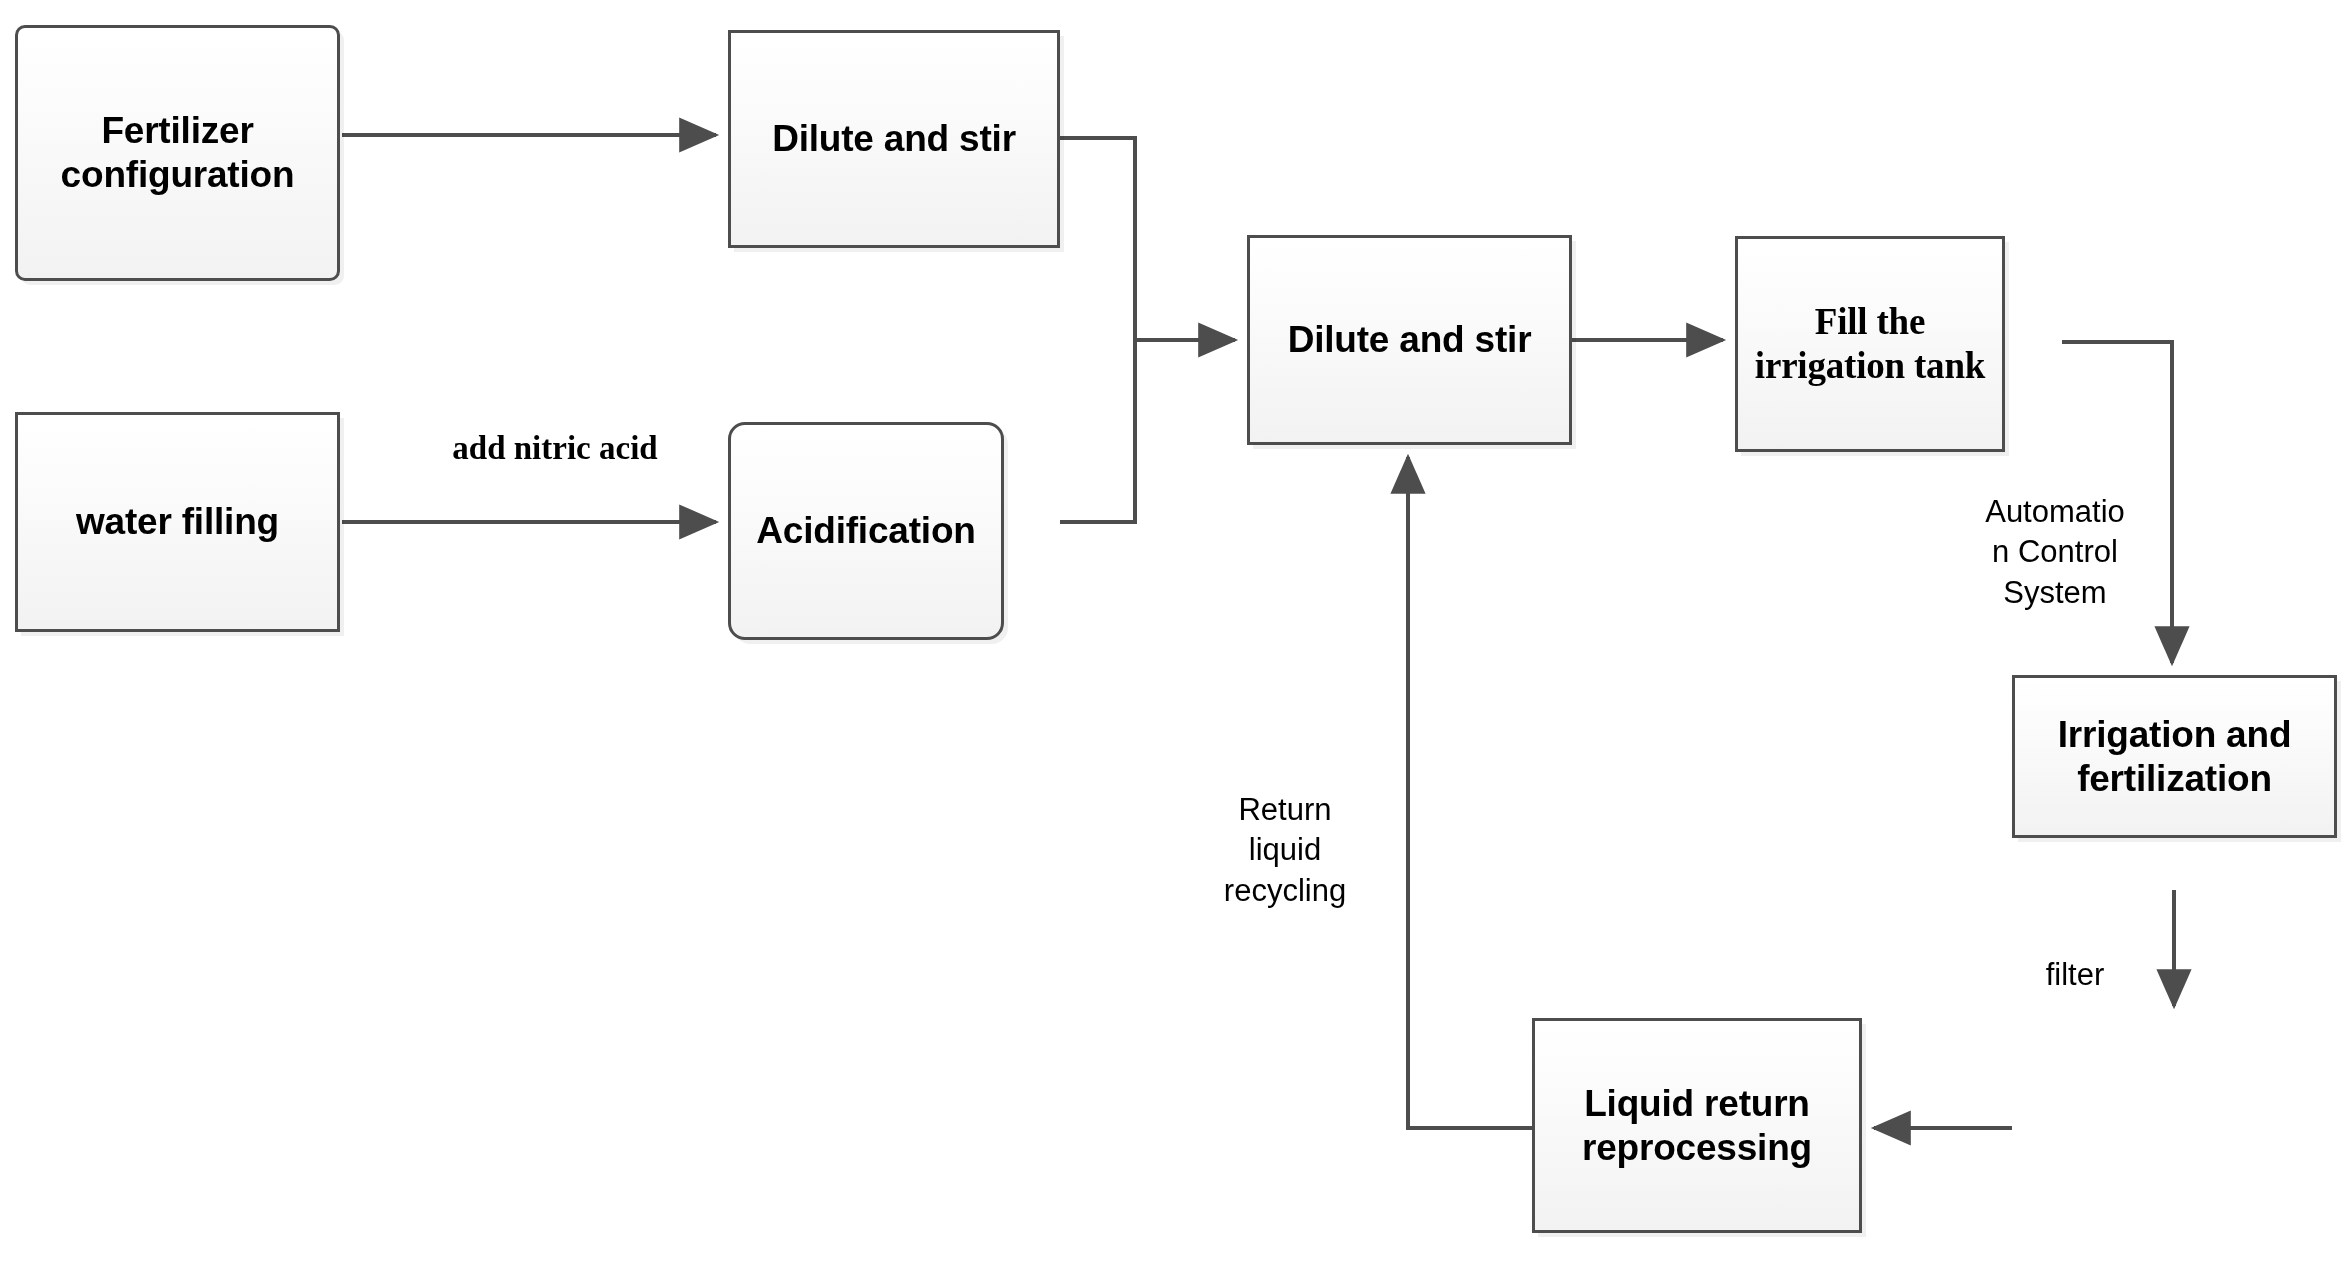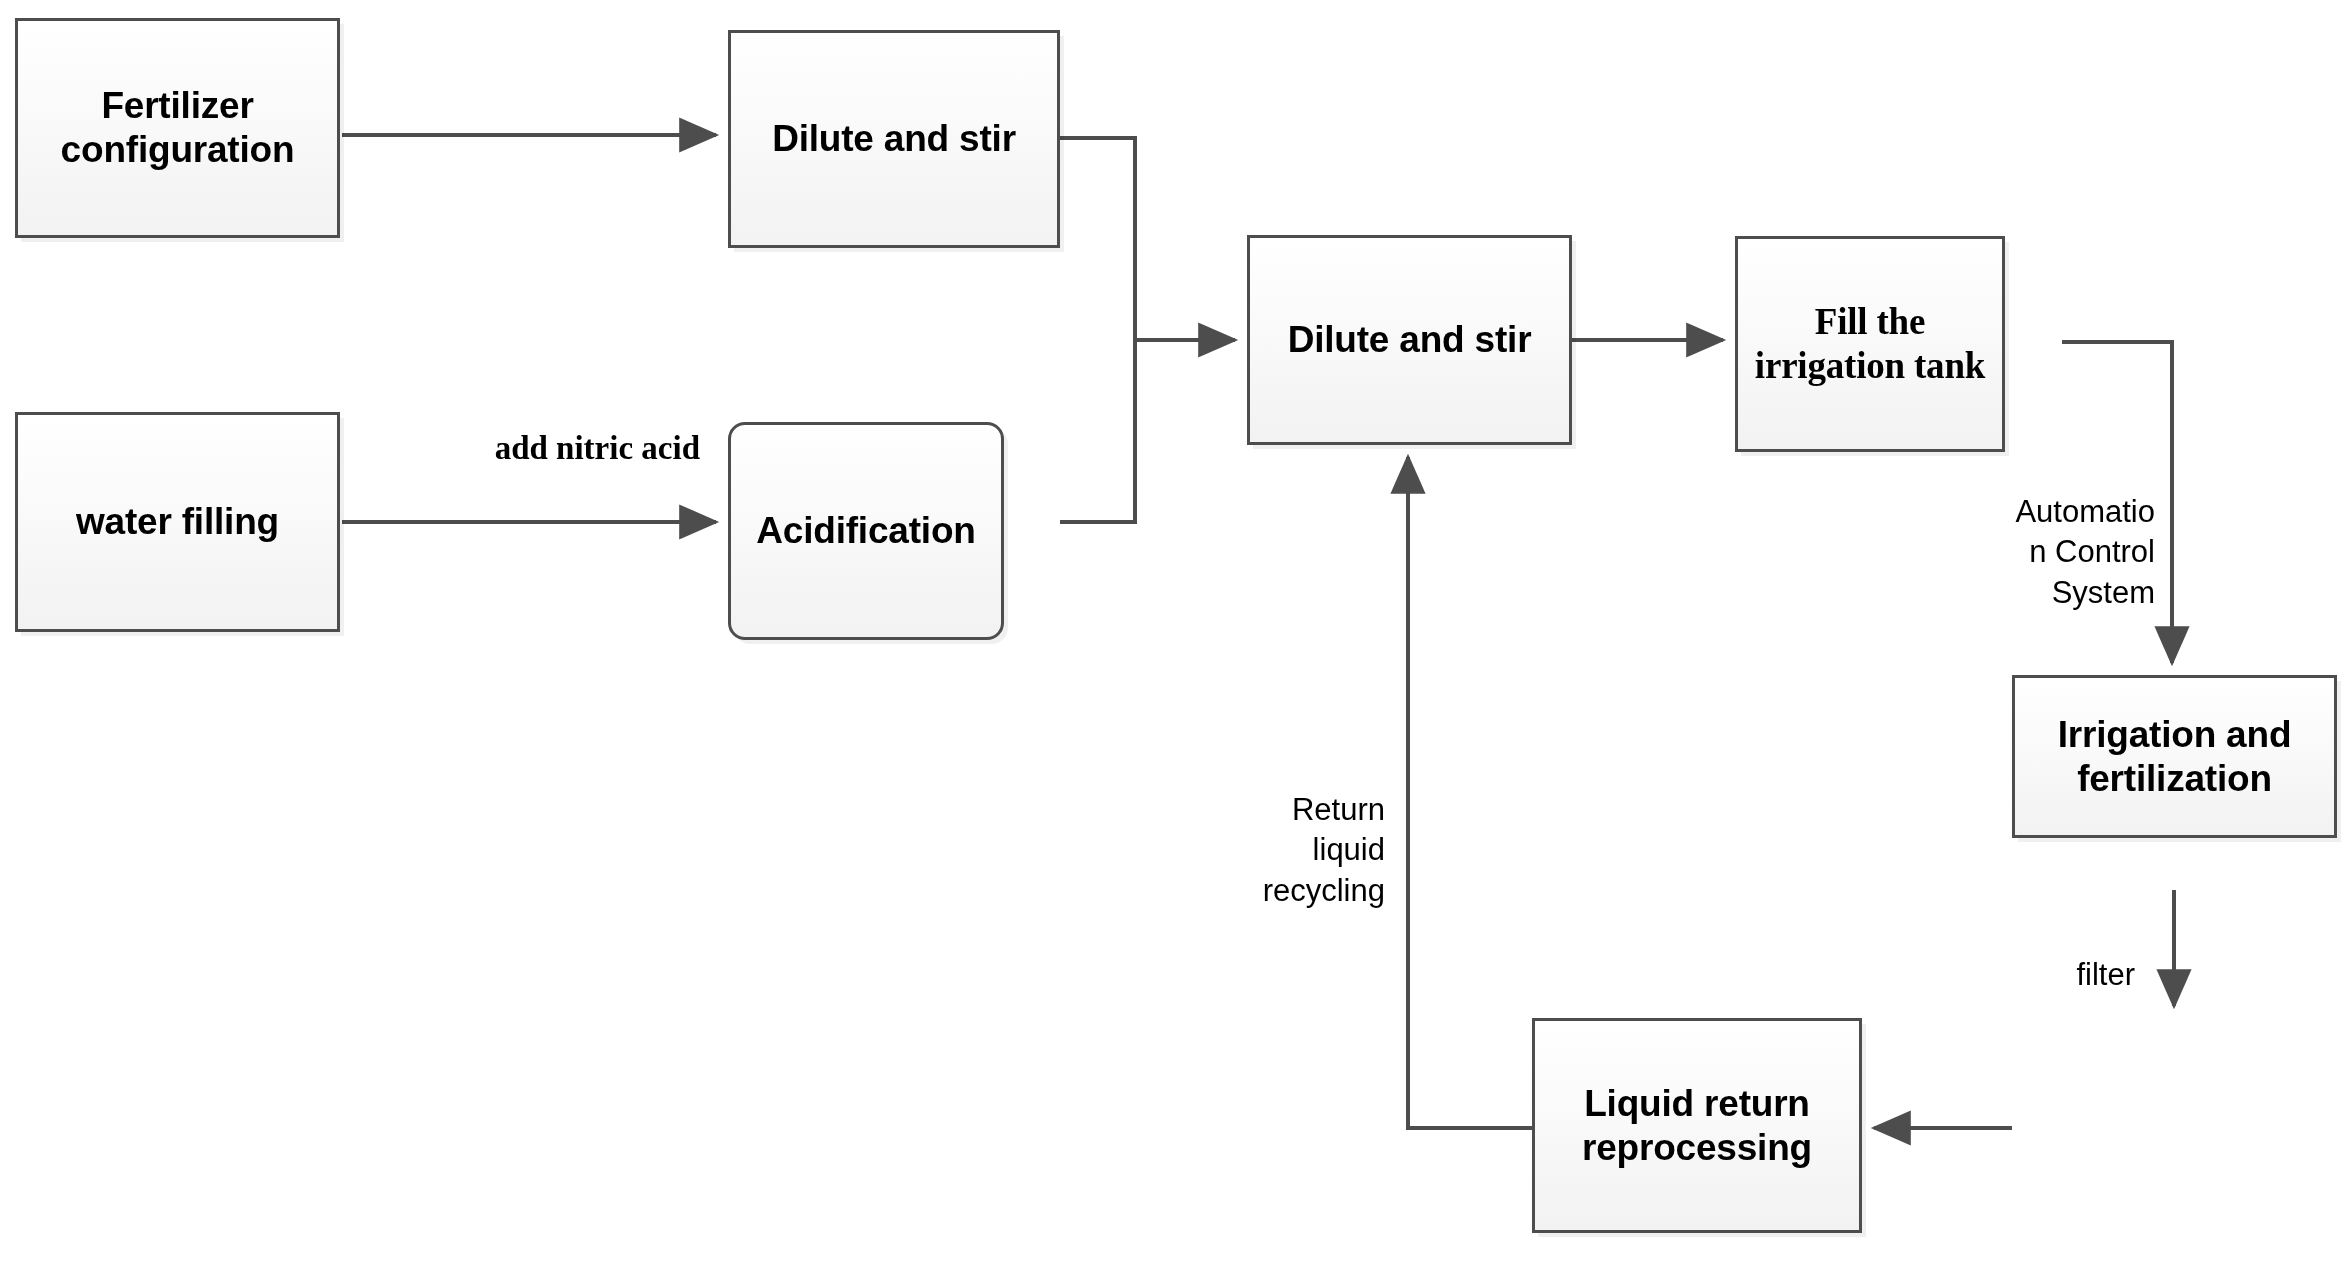--- a/index.html
+++ b/index.html
@@ -47,21 +47,21 @@
     display: block;
     width: 100%;
   }
   .edge-label {
     position: absolute;
     color: #000000;
     font-family: "Liberation Sans", sans-serif;
     font-weight: 400;
     font-size: 31px;
     line-height: 1.30;
-    text-align: right;
+    text-align: center;
     white-space: pre-line;
     background: transparent;
   }
   .edge-label.serif {
     font-family: "Liberation Serif", serif;
     font-weight: 700;
     font-size: 33px;
   }
 </style>
 </head>
@@ -93,21 +93,21 @@
       <path d="M 2062 342 L 2172 342 L 2172 663" marker-end="url(#arrowhead)"></path>
 
       <path d="M 2174 890 L 2174 1006" marker-end="url(#arrowhead)"></path>
 
       <path d="M 2012 1128 L 1874 1128" marker-end="url(#arrowhead)"></path>
 
       <path d="M 1532 1128 L 1408 1128 L 1408 457" marker-end="url(#arrowhead)"></path>
     </g>
   </svg>
 
-  <div class="node" style="left:15px; top:18px; width:325px; height:220px;">
+  <div class="node" style="left:15px; top:25px; width:325px; height:256px;border-radius:10px;">
     <span class="label">Fertilizer<br>configuration</span>
   </div>
 
   <div class="node" style="left:728px; top:30px; width:332px; height:218px;">
     <span class="label">Dilute and stir</span>
   </div>
 
   <div class="node" style="left:15px; top:412px; width:325px; height:220px;">
     <span class="label">water filling</span>
   </div>

